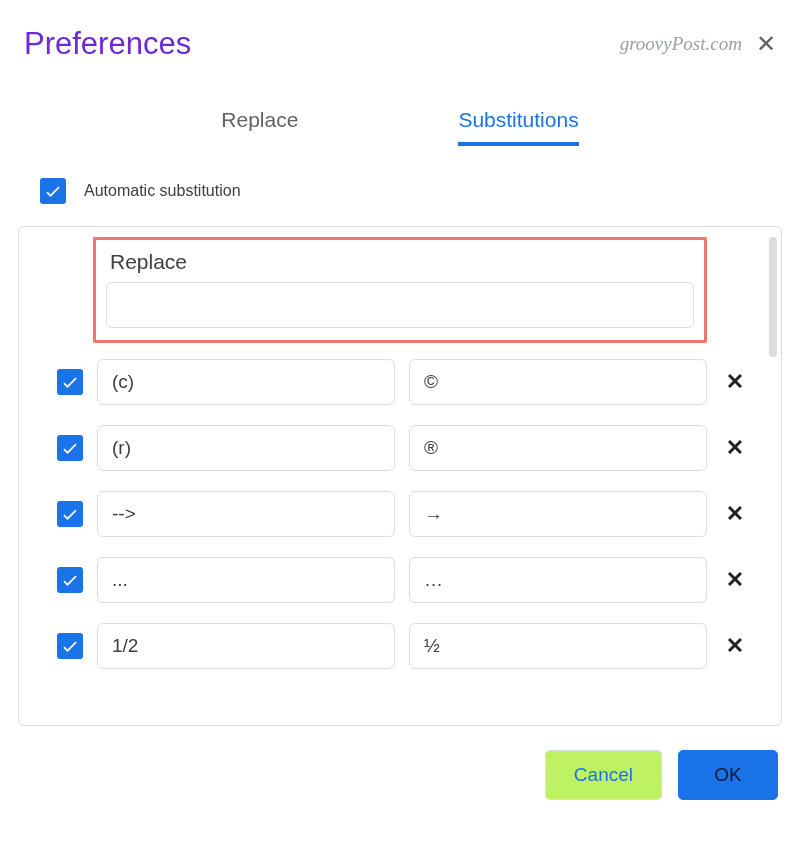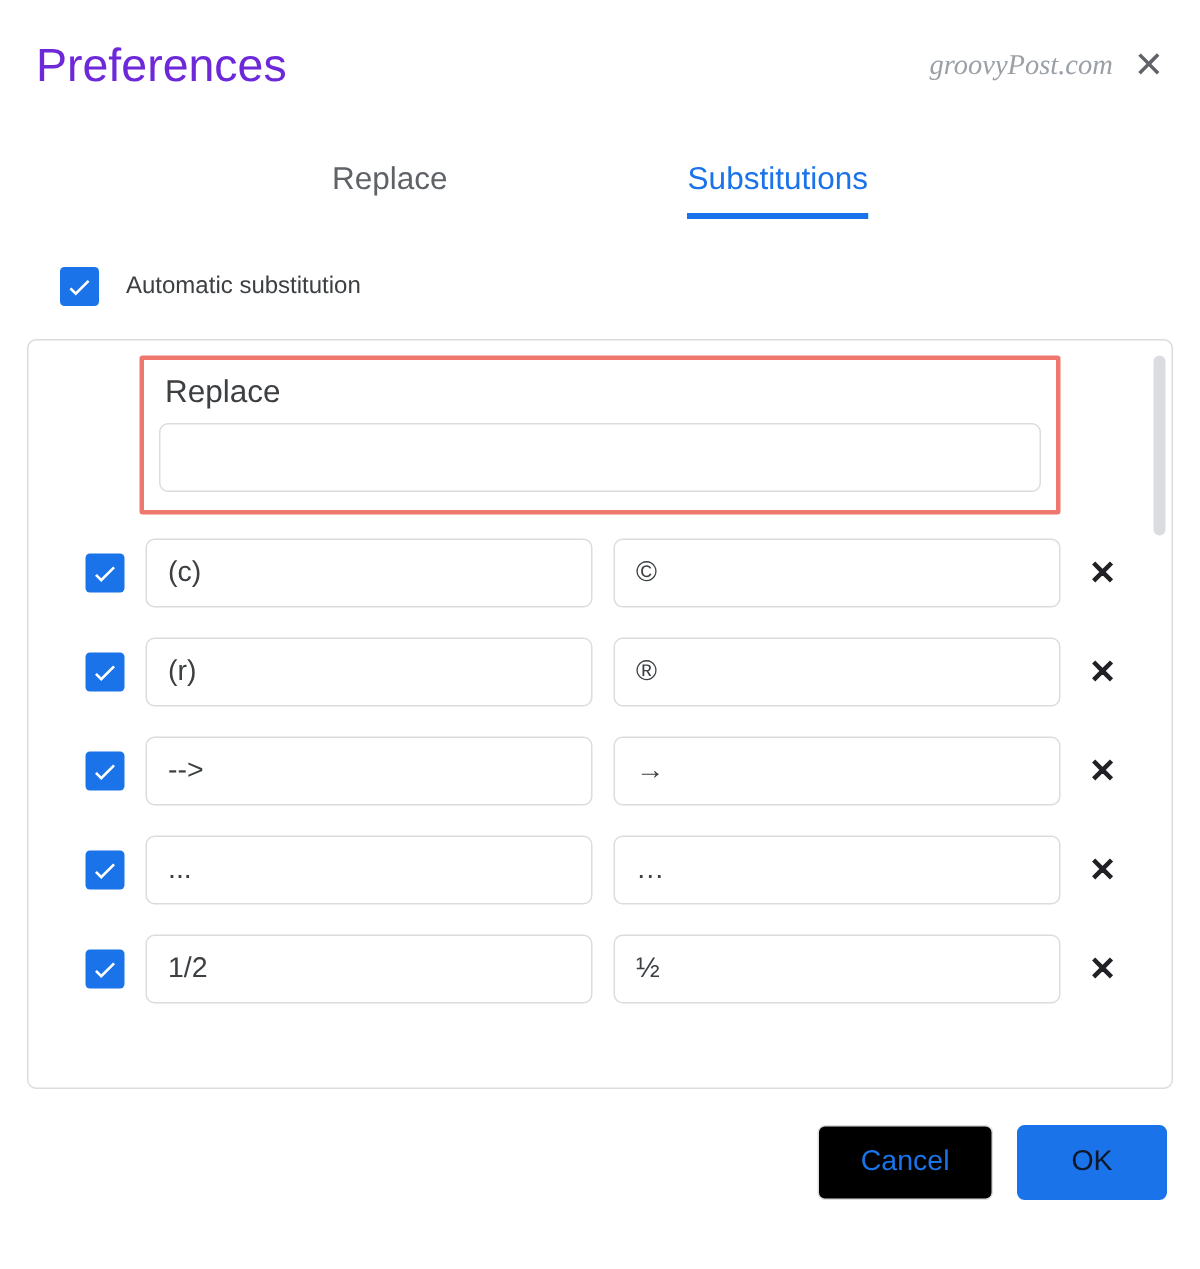--- a/index.html
+++ b/index.html
@@ -171,21 +171,21 @@
       padding: 0 28px;
       border-radius: 5px;
       font-size: 19px;
       font-weight: 500;
       cursor: pointer;
       display: flex;
       align-items: center;
       justify-content: center;
     }
     .btn-cancel {
-      background: #000000;
+      background: #bef264;
       border: 1px solid #dadce0;
       color: #1a73e8;
     }
     .btn-ok {
       background: #1a73e8;
       border: 1px solid #1a73e8;
       color: #0f172a;
       min-width: 100px;
     }
   </style>

